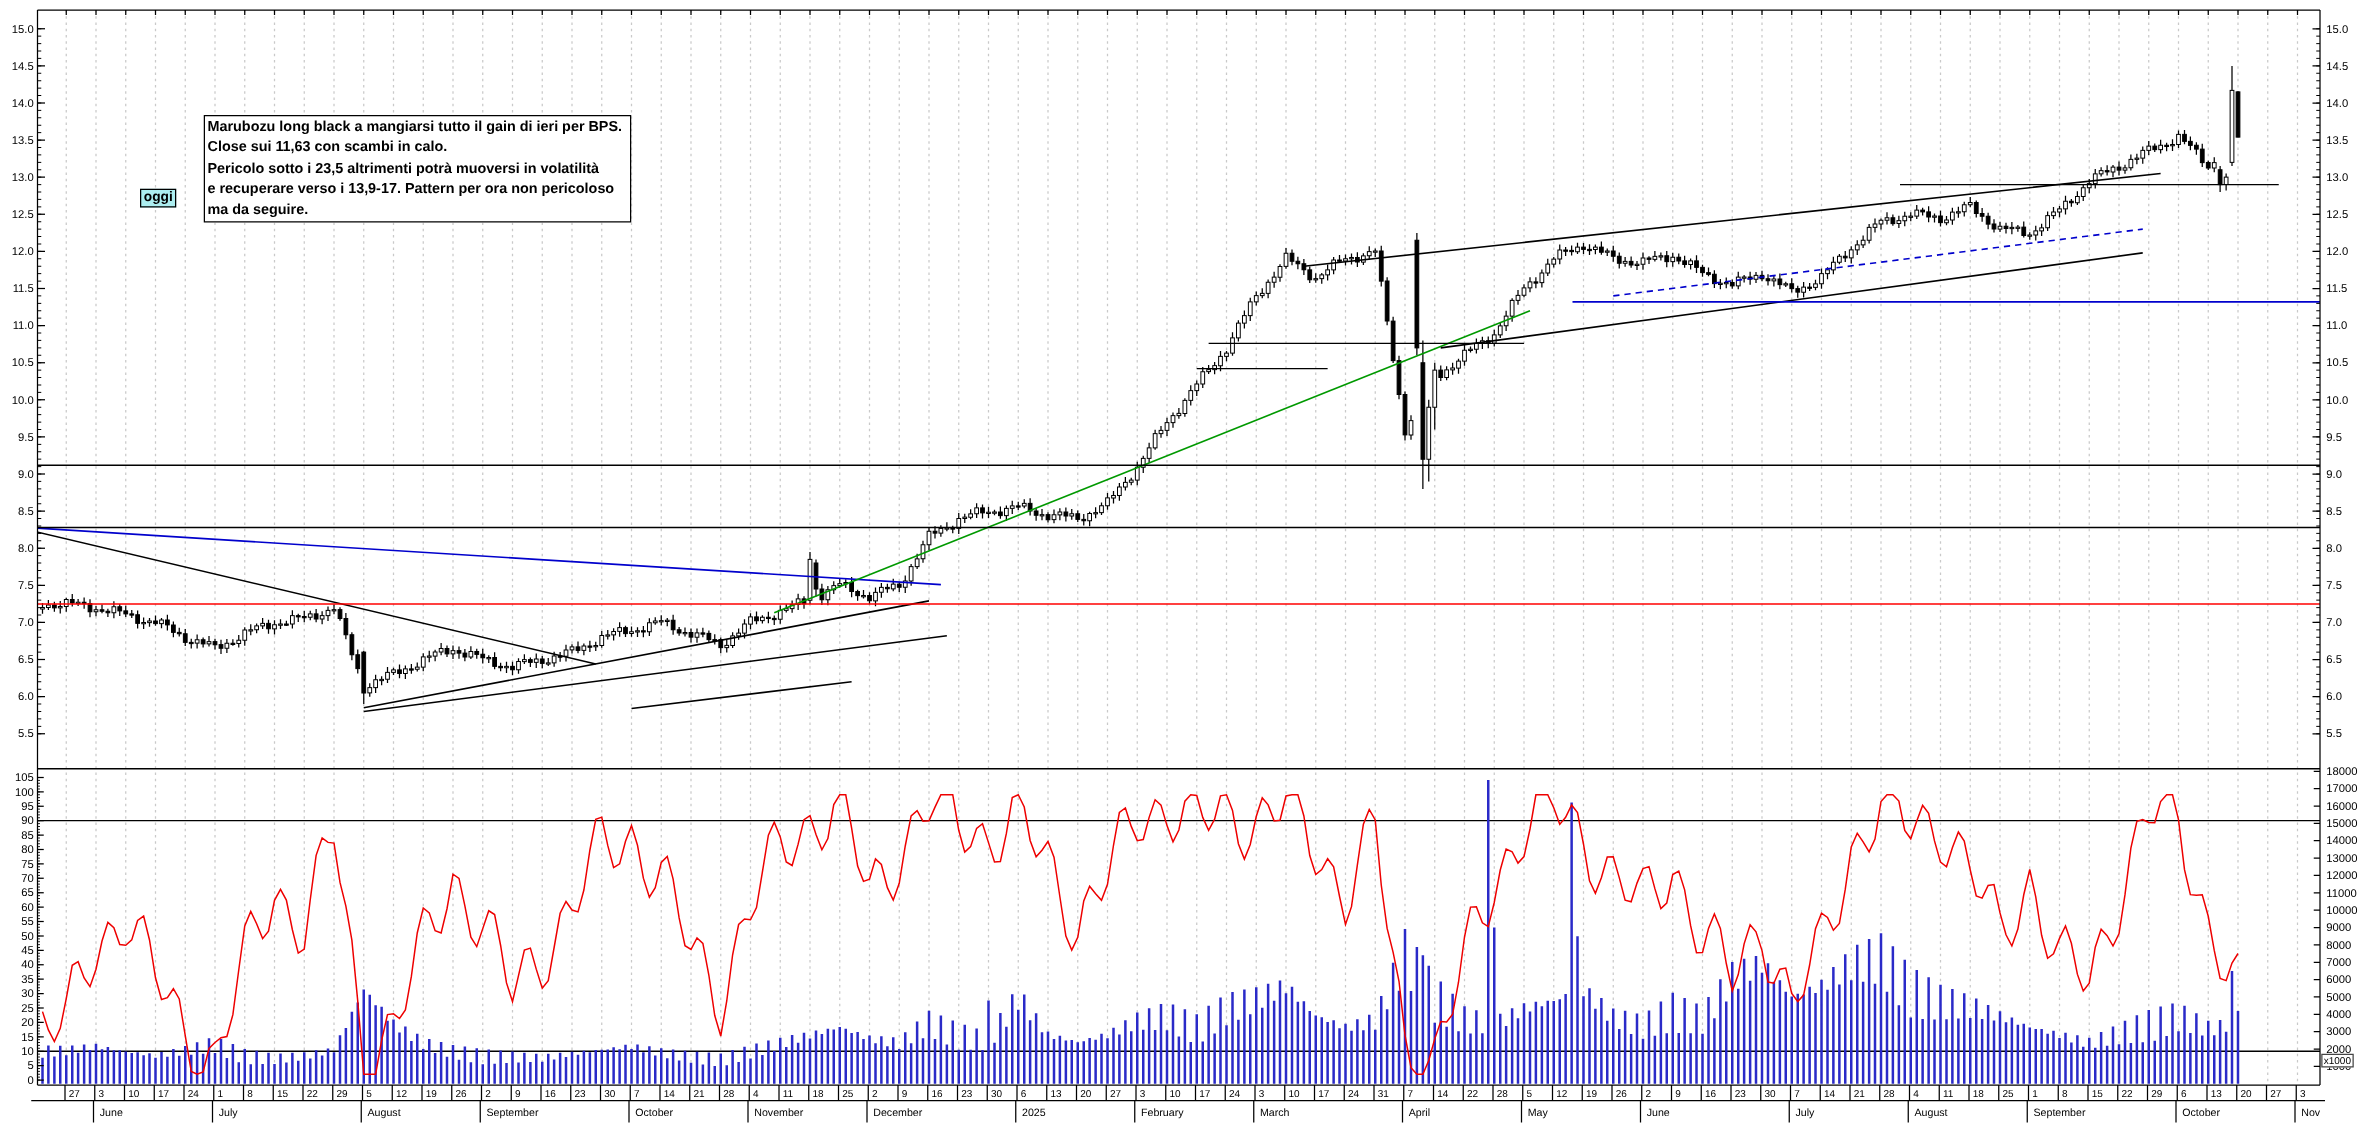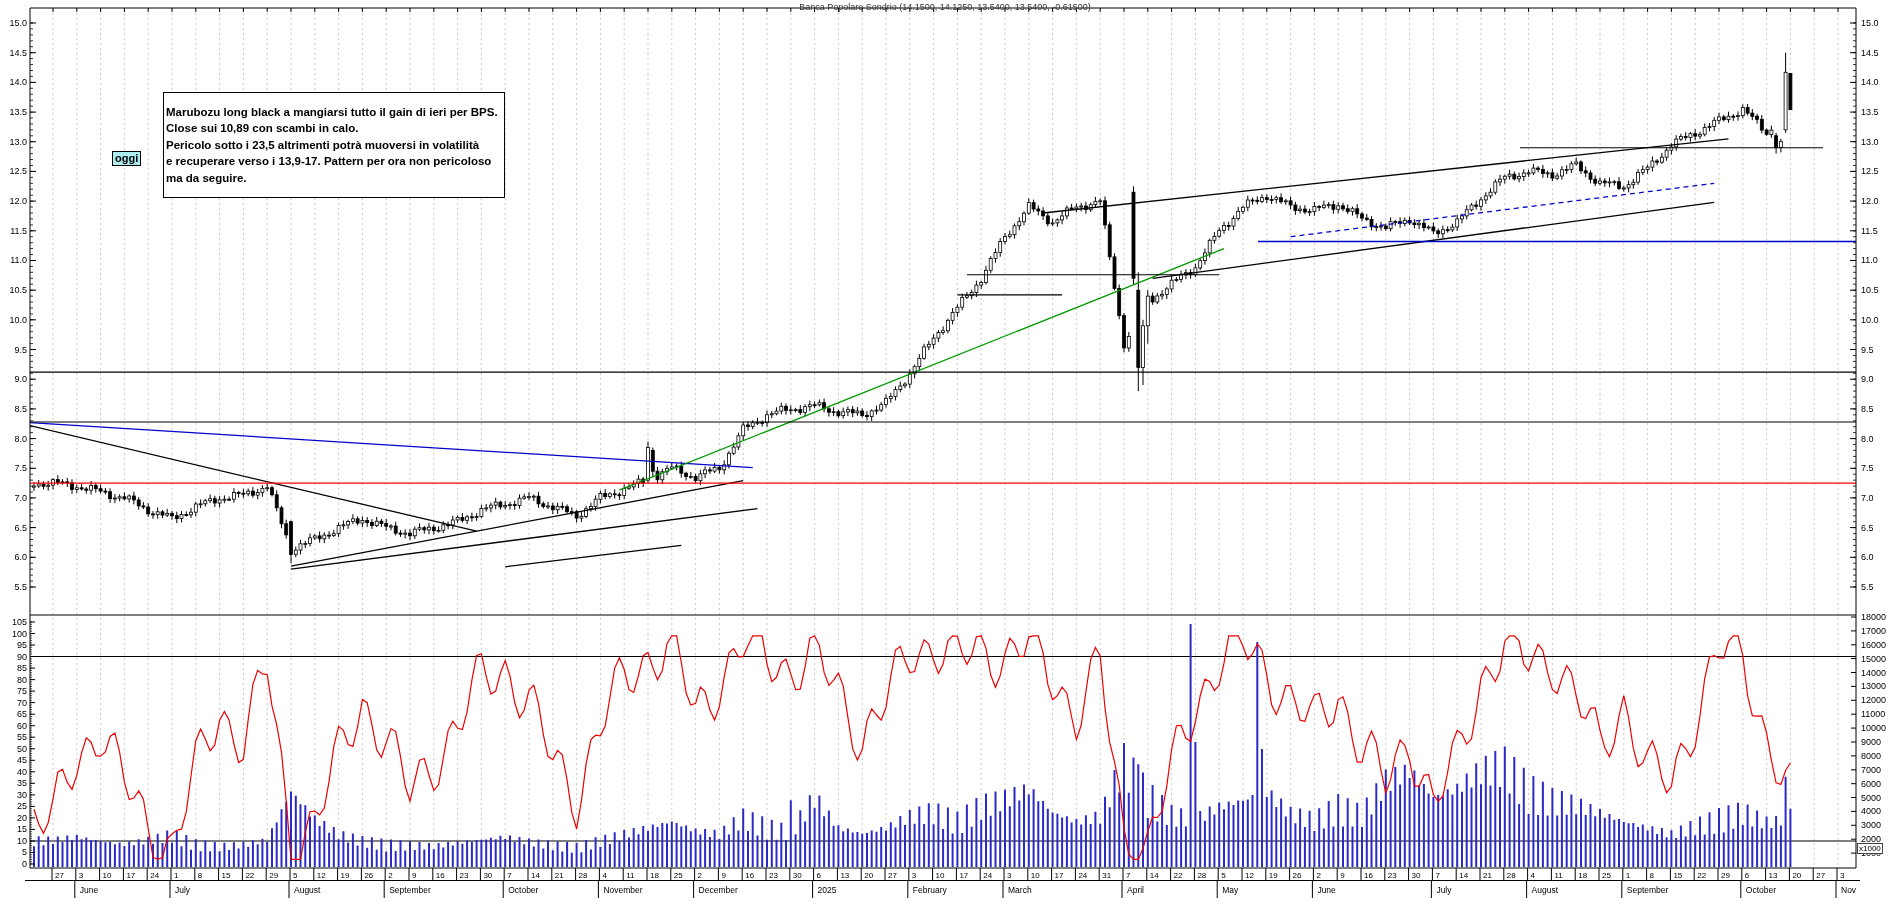--- a/index.html
+++ b/index.html
@@ -3,21 +3,21 @@
 <meta charset="utf-8">
 <style>
   html,body{margin:0;padding:0;background:#fff;}
   #app{position:relative;width:1890px;height:902px;background:#ffffff;overflow:hidden;
        font-family:"Liberation Sans",sans-serif;}
   #chart{position:absolute;left:0;top:0;}
   .title{position:absolute;top:2px;left:0;width:100%;text-align:center;
          font-size:9px;color:#333;letter-spacing:0px;}
   .annotation{position:absolute;left:163px;top:92px;width:336px;background:#ffffff;
               border:1px solid #000;font-size:11.5px;font-weight:bold;color:#000;
-              line-height:16.4px;padding:11px 2px;white-space:nowrap;}
+              line-height:16.4px;padding:1px 2px;white-space:nowrap;}
   .oggi{position:absolute;left:112px;top:151px;background:#aceef0;border:1px solid #000;
         font-size:11px;font-weight:bold;color:#000;padding:0 2px;line-height:13px;}
   .x1000{position:absolute;left:1857px;top:843px;background:#fff;border:1px solid #444;
          font-size:8px;color:#000;padding:0 1px;line-height:9px;}
 </style>
 </head>
 <body>
 
 <div id="app">
   <svg id="chart" width="1890" height="902" viewBox="0 0 1890 902">
@@ -777,23 +777,22 @@
       <text x="1436.4" y="893" font-size="8.5" text-anchor="start" fill="#000" font-family="&quot;Liberation Sans&quot;,sans-serif">July</text>
       <line x1="1526.6000000000001" y1="880.5" x2="1526.6000000000001" y2="898" stroke="#000" stroke-width="1"></line>
       <text x="1531.6000000000001" y="893" font-size="8.5" text-anchor="start" fill="#000" font-family="&quot;Liberation Sans&quot;,sans-serif">August</text>
       <line x1="1621.8" y1="880.5" x2="1621.8" y2="898" stroke="#000" stroke-width="1"></line>
       <text x="1626.8" y="893" font-size="8.5" text-anchor="start" fill="#000" font-family="&quot;Liberation Sans&quot;,sans-serif">September</text>
       <line x1="1740.8" y1="880.5" x2="1740.8" y2="898" stroke="#000" stroke-width="1"></line>
       <text x="1745.8" y="893" font-size="8.5" text-anchor="start" fill="#000" font-family="&quot;Liberation Sans&quot;,sans-serif">October</text>
       <line x1="1836" y1="880.5" x2="1836" y2="898" stroke="#000" stroke-width="1"></line>
       <text x="1841" y="893" font-size="8.5" text-anchor="start" fill="#000" font-family="&quot;Liberation Sans&quot;,sans-serif">Nov</text>
     </svg>
-  <div class="title">Banca Popolare Sondrio (14.1500, 14.1250, 13.5400, 13.5400, -0.61500)</div>
   <div class="annotation">
     <div>Marubozu long black a mangiarsi tutto il gain di ieri per BPS.</div>
-    <div>Close sui 10,89 con scambi in calo.</div>
+    <div>Close sui 11,63 con scambi in calo.</div>
     <div>Pericolo sotto i 23,5 altrimenti potrà muoversi in volatilità</div>
     <div>e recuperare verso i 13,9-17. Pattern per ora non pericoloso</div>
     <div>ma da seguire.</div>
   </div>
   <div class="oggi">oggi</div>
   <div class="x1000">x1000</div>
 </div>
 
 </body></html>

